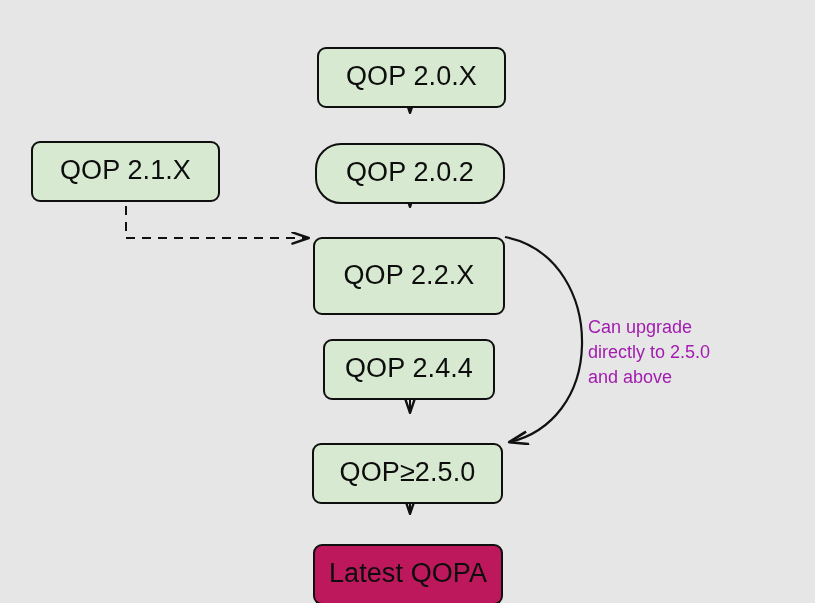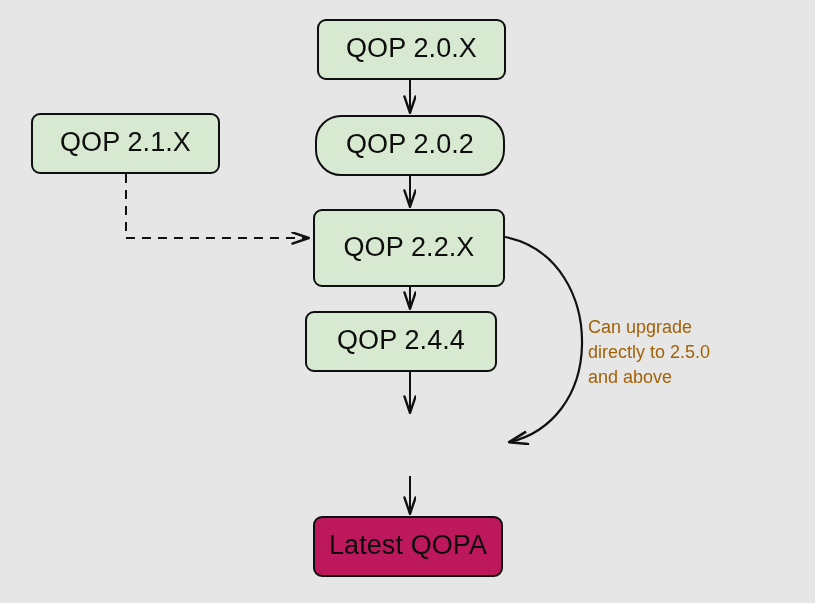--- a/index.html
+++ b/index.html
@@ -35,46 +35,47 @@
     border: 2px solid #0f0f0f;
     border-radius: 9px;
     display: flex;
     align-items: center;
     justify-content: center;
     color: #0d0d0d;
     font-size: 27px;
     line-height: 1;
     letter-spacing: 0.1px;
     white-space: nowrap;
+    margin-top: 28px;
   }
   .node-green { background: #d7ead1; }
   .node-blue  { background: #be185d; }
 
   .node-label {
     display: block;
     transform: translateY(-1px);
   }
 
   
   #node-qop-20x   { left: 317px; top: 19px;  width: 189px; height: 61px; }
   #node-qop-202   { left: 315px; top: 115px; width: 190px; height: 61px; border-radius: 26px; }
   #node-qop-21x   { left: 31px;  top: 113px; width: 189px; height: 61px; }
   #node-qop-22x   { left: 313px; top: 209px; width: 192px; height: 78px; }
-  #node-qop-244   { left: 305px; top: 311px; width: 192px; height: 61px; }
+  #node-qop-244   { left: 323px; top: 311px; width: 172px; height: 61px; }
   #node-qop-250   { left: 312px; top: 415px; width: 191px; height: 61px; }
   #node-latest-qopa { left: 313px; top: 516px; width: 190px; height: 61px; }
 
   #annotation-upgrade-note {
     position: absolute;
     left: 588px;
     top: 315px;
     width: 180px;
     font-size: 18px;
     line-height: 25px;
-    color: #a16207;
+    color: #a21caf;
     white-space: pre-line;
   }
 </style>
 </head>
 <body>
 
 <div id="diagram-canvas">
 
   <svg id="edge-layer" viewBox="0 0 815 603" width="815" height="603" xmlns="http://www.w3.org/2000/svg">
     <defs>
@@ -114,20 +115,23 @@
   </div>
 
   <div class="node node-green" id="node-qop-22x">
     <span class="node-label">QOP 2.2.X</span>
   </div>
 
   <div class="node node-green" id="node-qop-244">
     <span class="node-label">QOP 2.4.4</span>
   </div>
 
+  <div class="node node-green" id="node-qop-250">
+    <span class="node-label">QOP≥2.5.0</span>
+  </div>
 
   <div class="node node-blue" id="node-latest-qopa">
     <span class="node-label">Latest QOPA</span>
   </div>
 
   <div id="annotation-upgrade-note">Can upgrade
 directly to 2.5.0
 and above</div>
 
 </div>

